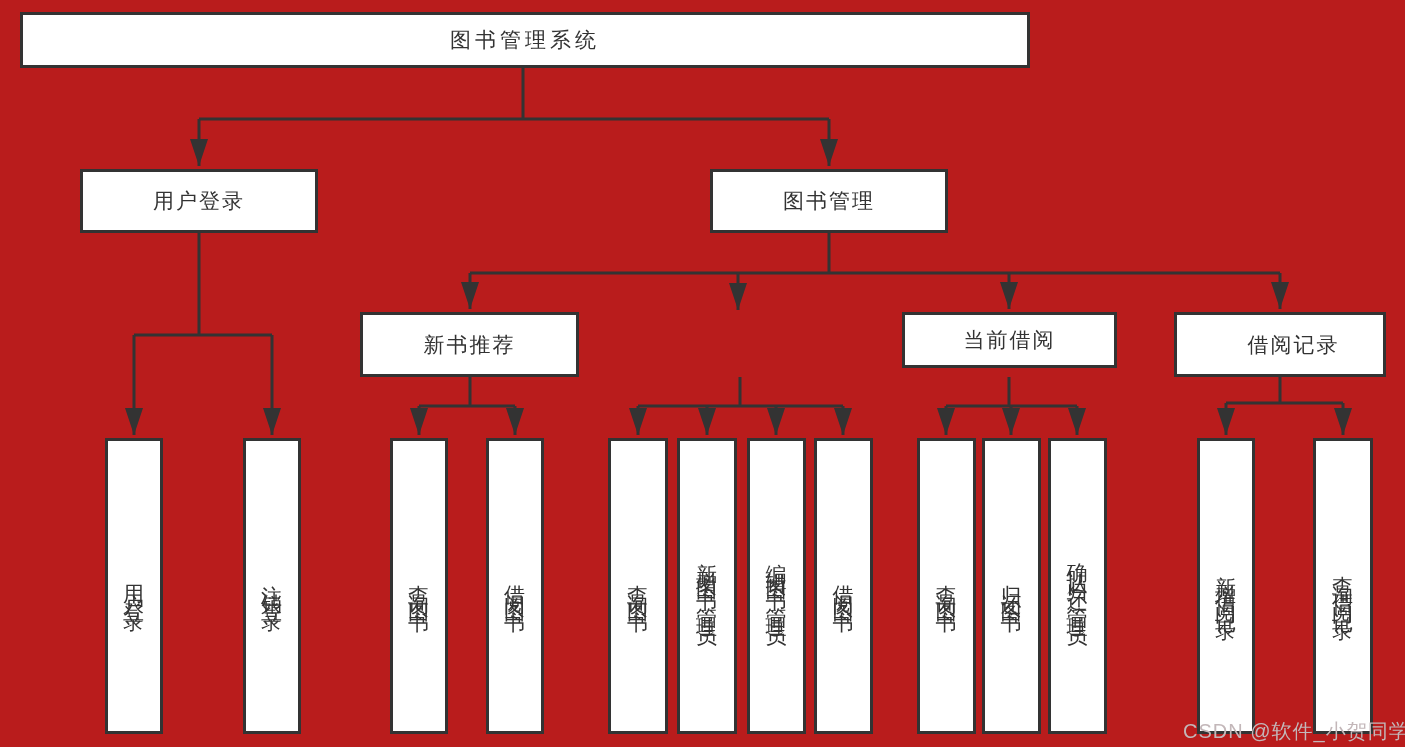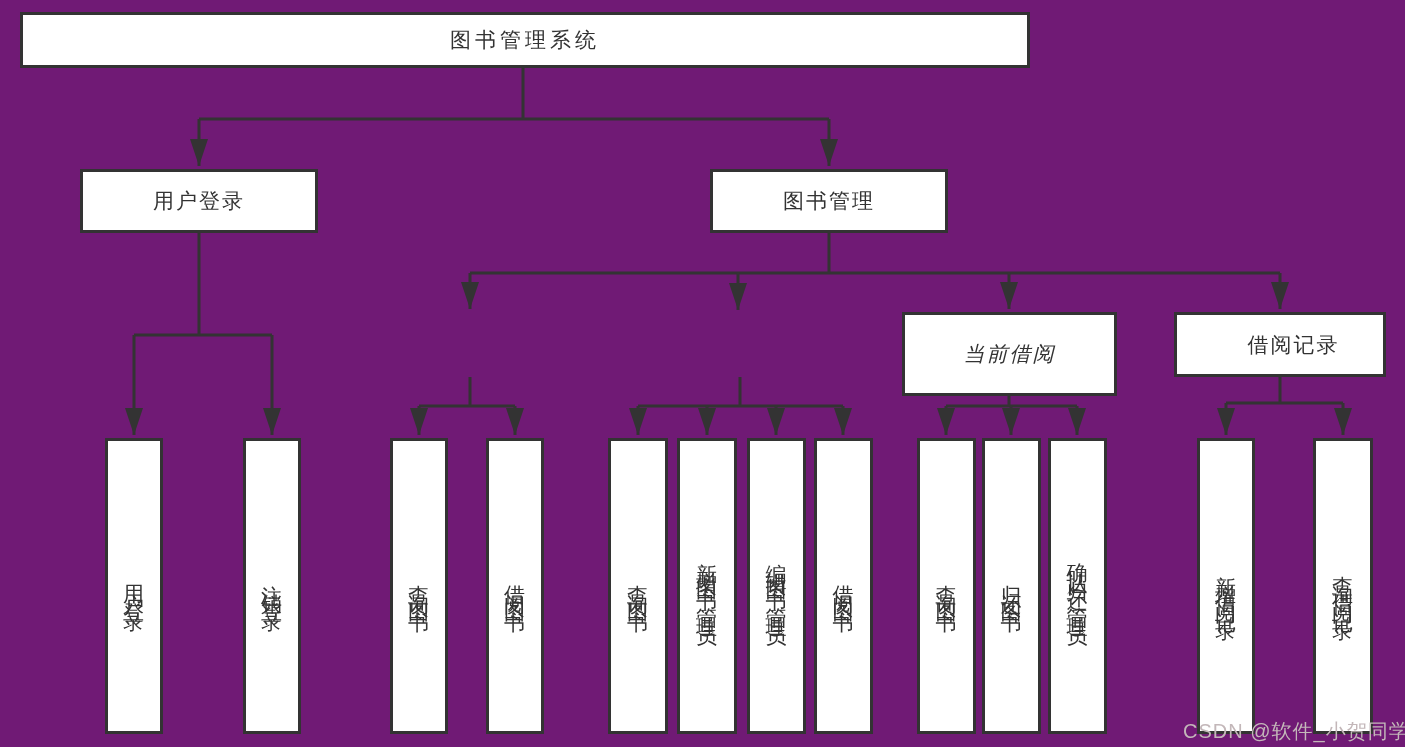--- a/index.html
+++ b/index.html
@@ -1,19 +1,19 @@
 <!DOCTYPE html>
 <html><head>
 <meta charset="utf-8">
 <style>
   html,body { margin:0; padding:0; background:#ffffff; }
   .stage {
     position:relative;
     width:1405px; height:747px;
-    background:#701a75;
+    background:#b91c1c;
     font-family:"Liberation Sans", sans-serif;
     color:#333333;
     overflow:hidden;
   }
   svg.connectors { position:absolute; left:0; top:0; width:1405px; height:747px; }
   .box {
     position:absolute;
     box-sizing:border-box;
     background:#ffffff;
     border:3px solid #333333;
@@ -98,21 +98,24 @@
       <span>图书管理系统</span>
     </div>
 
     <div class="box" style="left:80px; top:169px; width:238px; height:64px;">
       <span>用户登录</span>
     </div>
     <div class="box" style="left:710px; top:169px; width:238px; height:64px;align-items:center;">
       <span>图书管理</span>
     </div>
 
-    <div class="box" style="left:902px; top:312px; width:215px; height:84px;font-style:italic;">
+    <div class="box" style="left:360px; top:312px; width:219px; height:65px;">
+      <span>新书推荐</span>
+    </div>
+    <div class="box" style="left:902px; top:312px; width:215px; height:56px;">
       <span>当前借阅</span>
     </div>
     <div class="box" style="left:1174px; top:312px; width:212px; height:65px;padding-left:27px;">
       <span>借阅记录</span>
     </div>
 
     <div class="box leaf" style="left:105px;">
       <span>用户登录</span>
     </div>
     <div class="box leaf" style="left:243px;">

